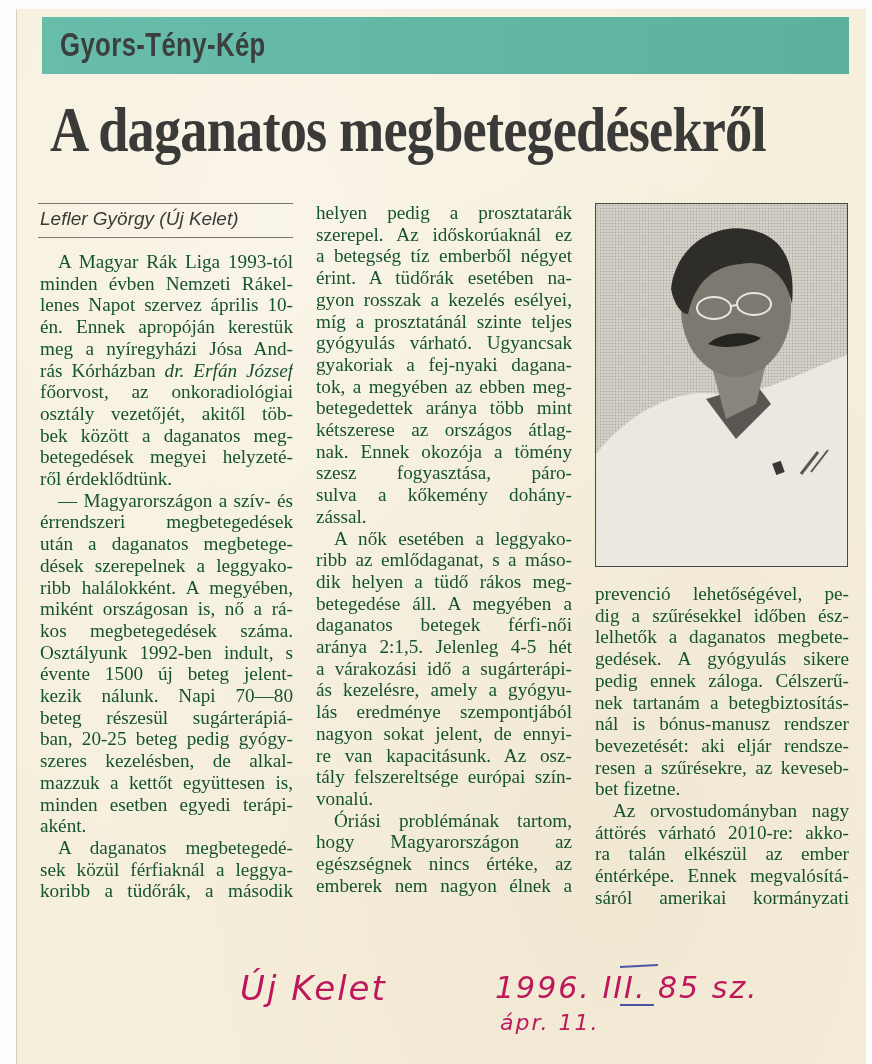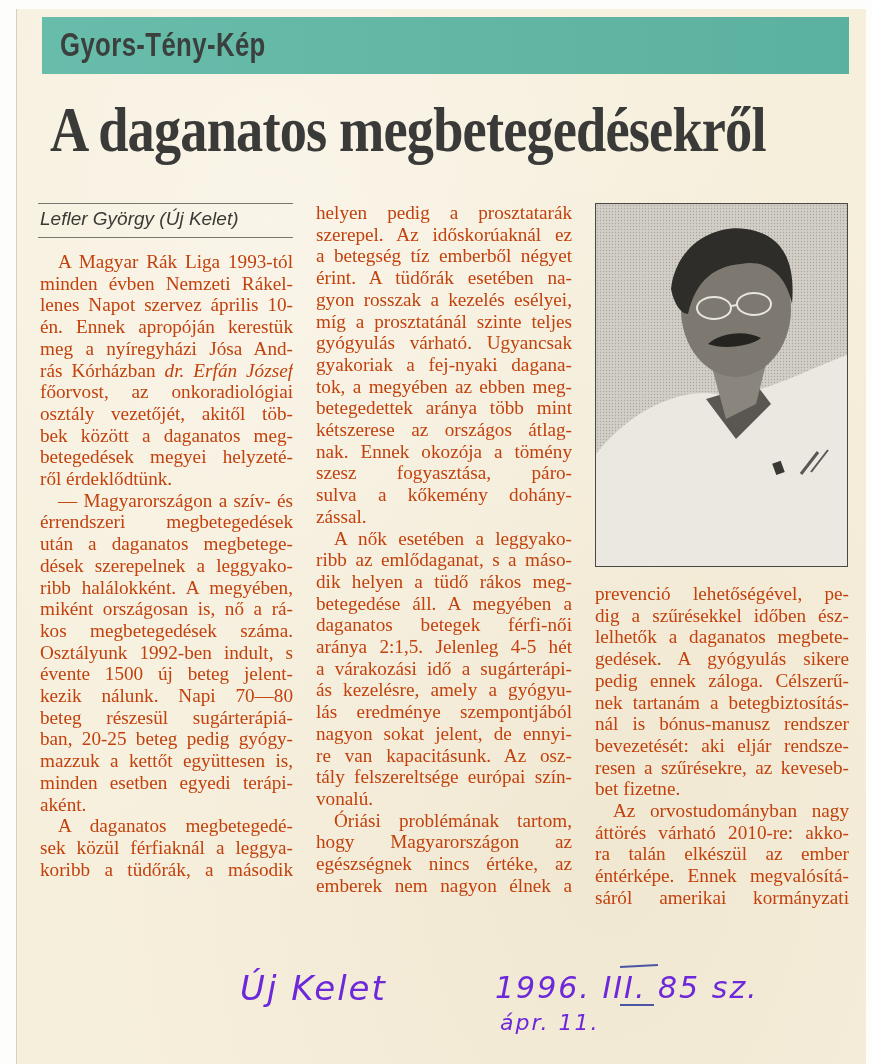--- a/index.html
+++ b/index.html
@@ -36,41 +36,41 @@
     letter-spacing: -1px;
   }
   .rule { position: absolute; height: 1px; background: #7a7670; }
   .byline {
     position: absolute; left: 40px; top: 208px;
     font-family: "Liberation Sans", "DejaVu Sans", sans-serif;
     font-style: italic; font-size: 19px; color: #3a3936; white-space: nowrap;
   }
   .byline .author { font-weight: normal; }
   .col {
-    position: absolute; color: #c2410c; font-size: 19.2px; line-height: 21.7px;
+    position: absolute; color: #14532d; font-size: 19.2px; line-height: 21.7px;
     text-align: justify; word-spacing: 0px;
   }
   .col .line { display: block; text-align: justify; text-align-last: justify; white-space: nowrap; overflow: hidden; }
   .col .line.last { text-align-last: left; }
   .col .indent { padding-left: 18px; font-family: Liberation Serif, serif; }
   .col em { }
   .col1 { left: 40px; top: 251px; width: 253px; }
   .col2 { left: 316px; top: 202px; width: 256px; }
   .col3 { left: 595px; top: 583px; width: 254px; }
   .photo {
     position: absolute; left: 595px; top: 203px; width: 253px; height: 364px;
     border: 1px solid #4a4844; box-sizing: border-box; overflow: hidden;
     background: #cfccc4;
     background-image:
       radial-gradient(circle at 50% 18%, #d8d5cd 0 30%, transparent 31%),
       linear-gradient(180deg, #c9c6be, #d7d4cc 60%, #e4e1d9);
   }
   .photo svg { position: absolute; left: 0; top: 0; }
   .handwriting {
-    position: absolute; color: #6d28d9;
+    position: absolute; color: #be185d;
     font-family: "DejaVu Sans", sans-serif; font-style: italic;
     font-size: 34px; white-space: nowrap; letter-spacing: 2px;
   }
   .hw-paper { left: 240px; top: 968px; }
   .hw-date { left: 495px; top: 970px; font-size: 30px; }
   .hw-day { left: 500px; top: 1010px; font-size: 22px; }
   .hw-bar { position: absolute; height: 2px; background: #4b55a6; }
 </style>
 </head>
 <body>
@@ -107,20 +107,21 @@
     <span class="line">után a daganatos megbetege-</span>
     <span class="line">dések szerepelnek a leggyako-</span>
     <span class="line">ribb halálokként. A megyében,</span>
     <span class="line">miként országosan is, nő a rá-</span>
     <span class="line">kos megbetegedések száma.</span>
     <span class="line">Osztályunk 1992-ben indult, s</span>
     <span class="line">évente 1500 új beteg jelent-</span>
     <span class="line">kezik nálunk. Napi 70—80</span>
     <span class="line">beteg részesül sugárterápiá-</span>
     <span class="line">ban, 20-25 beteg pedig gyógy-</span>
+    <span class="line">szeres kezelésben, de alkal-</span>
     <span class="line">mazzuk a kettőt együttesen is,</span>
     <span class="line">minden esetben egyedi terápi-</span>
     <span class="line last">aként.</span>
     <span class="line indent">A daganatos megbetegedé-</span>
     <span class="line">sek közül férfiaknál a leggya-</span>
     <span class="line">koribb a tüdőrák, a második</span>
   </div>
 <div class="col col2">
     <span class="line">helyen pedig a prosztatarák</span>
     <span class="line">szerepel. Az időskorúaknál ez</span>

